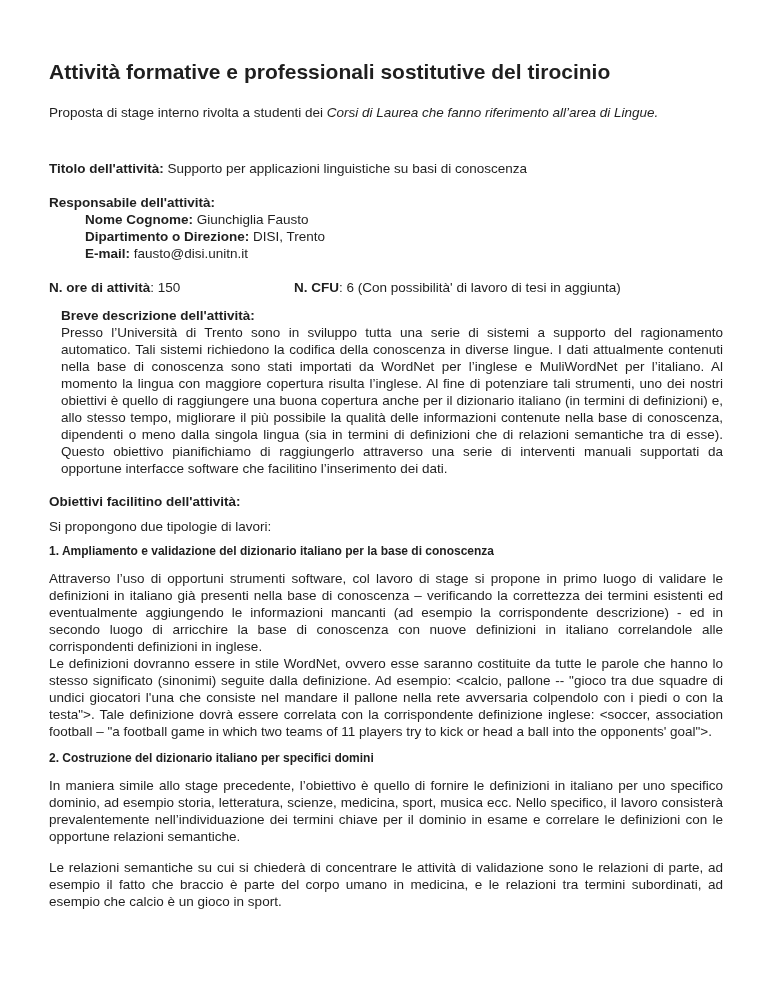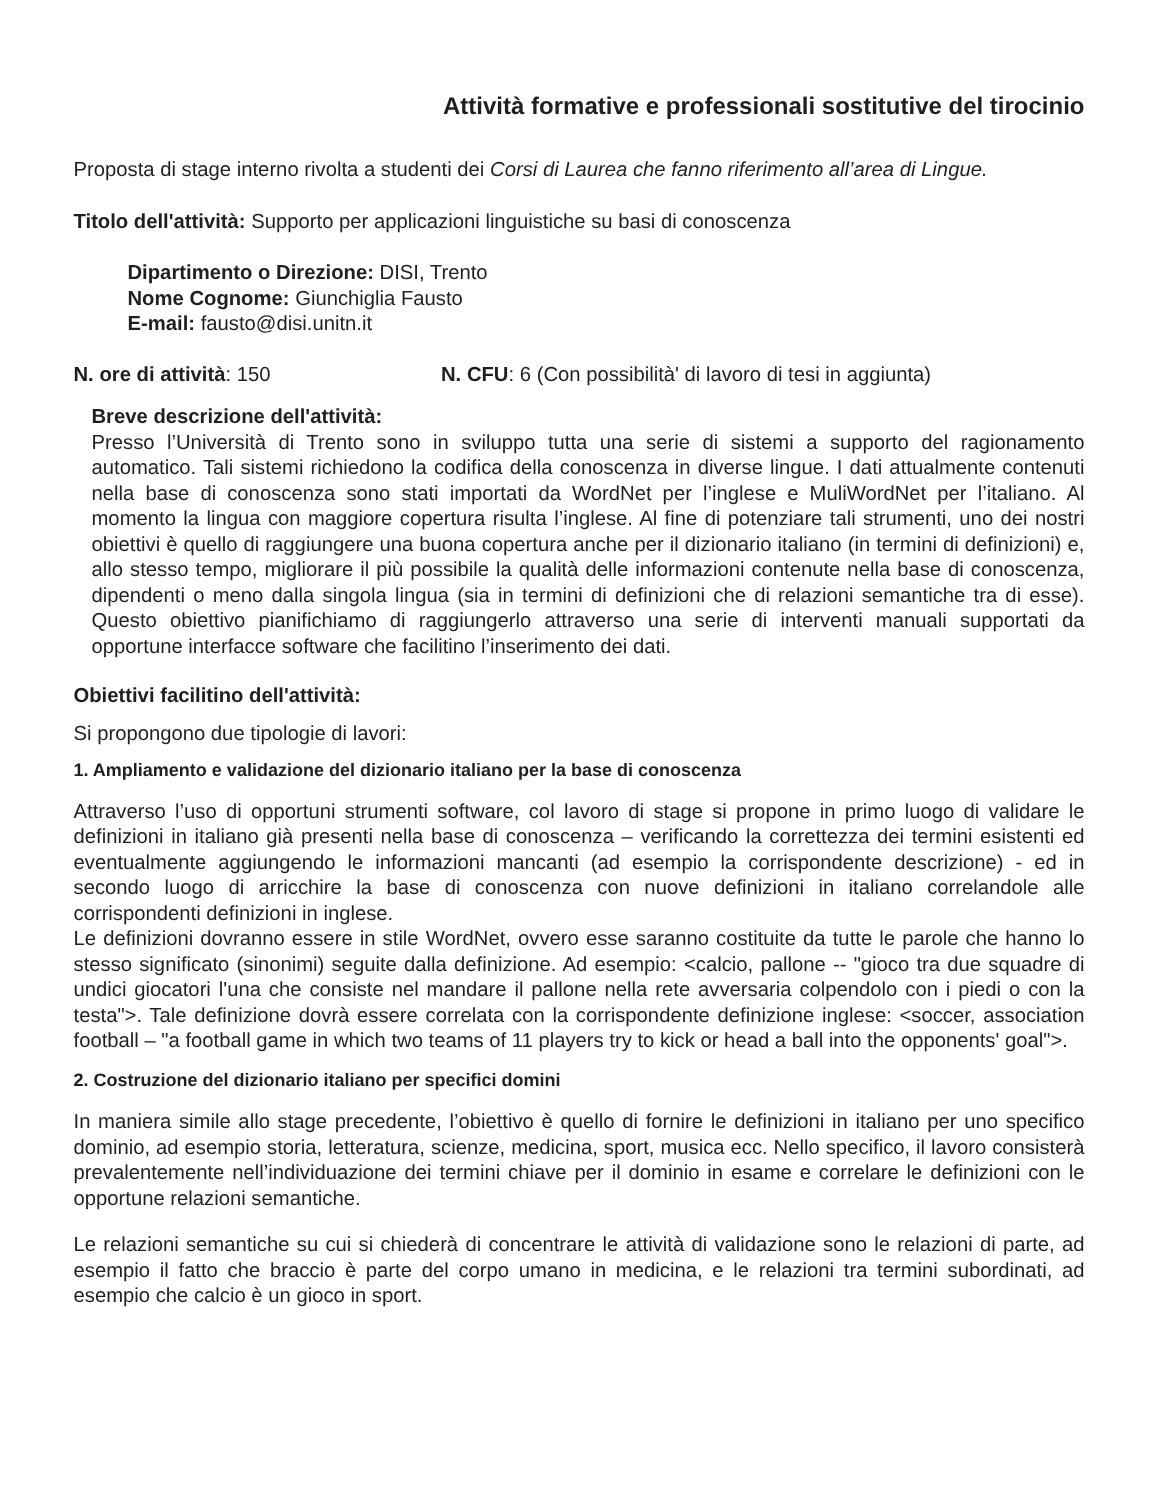--- a/index.html
+++ b/index.html
@@ -13,29 +13,29 @@
     min-height: 994px;
     box-sizing: border-box;
     background: #ffffff;
     padding: 59px 45px 30px 49px;
     font-family: "Liberation Sans", "DejaVu Sans", sans-serif;
     font-size: 13.5px;
     line-height: 17px;
     color: #1f1f1f;
   }
   .doc-title {
-    font-size: 16px;
+    font-size: 21px;
     line-height: 26px;
     font-weight: bold;
-    text-align: right;
+    text-align: left;
     margin: 0 0 19px 0;
   }
   p { margin: 0; }
   .justify { text-align: justify; }
-  .intro-para { margin-bottom: 18px; }
+  .intro-para { margin-bottom: 39px; }
   .titolo-row { margin-bottom: 17px; }
   .resp-block { margin-bottom: 17px; }
   .contact-row { padding-left: 36px; }
   .ore-row { margin-bottom: 11px; }
   .ore-cell { display: inline-block; width: 245px; }
   .desc-body { margin-bottom: 16px; margin-left: 12px; }
   .obiettivi-label { margin-bottom: 8px; }
   .si-prop { margin-bottom: 8px; }
   .section-heading {
     font-size: 12px;
@@ -53,22 +53,23 @@
 
 <div class="page">
 
   <h1 class="doc-title">Attività formative e professionali sostitutive del tirocinio</h1>
 
   <p class="justify intro-para"><span>Proposta di stage interno rivolta a studenti dei </span><em>Corsi di Laurea che fanno riferimento all’area di Lingue.</em></p>
 
   <p class="titolo-row"><b>Titolo dell'attività:</b> <span>Supporto per applicazioni linguistiche su basi di conoscenza</span></p>
 
   <div class="resp-block">
+    <p><b>Responsabile dell'attività:</b></p>
+    <p class="contact-row"><b>Nome Cognome:</b> <span>Giunchiglia Fausto</span></p>
     <p class="contact-row"><b>Dipartimento o Direzione:</b> <span>DISI, Trento</span></p>
-    <p class="contact-row"><b>Nome Cognome:</b> <span>Giunchiglia Fausto</span></p>
     <p class="contact-row"><b>E-mail:</b> <span>fausto@disi.unitn.it</span></p>
   </div>
 
   <p class="ore-row"><span class="ore-cell"><b>N. ore di attività</b><span>: 150</span></span><span><b>N. CFU</b><span>: 6 (Con possibilità' di lavoro di tesi in aggiunta)</span></span></p>
 
   <div class="desc-body">
     <p><b>Breve descrizione dell'attività:</b></p>
     <p class="justify">Presso l’Università di Trento sono in sviluppo tutta una serie di sistemi a supporto del ragionamento automatico. Tali sistemi richiedono la codifica della conoscenza in diverse lingue. I dati attualmente contenuti nella base di conoscenza sono stati importati da WordNet per l’inglese e MuliWordNet per l’italiano. Al momento la lingua con maggiore copertura risulta l’inglese. Al fine di potenziare tali strumenti, uno dei nostri obiettivi è quello di raggiungere una buona copertura anche per il dizionario italiano (in termini di definizioni) e, allo stesso tempo, migliorare il più possibile la qualità delle informazioni contenute nella base di conoscenza, dipendenti o meno dalla singola lingua (sia in termini di definizioni che di relazioni semantiche tra di esse). Questo obiettivo pianifichiamo di raggiungerlo attraverso una serie di interventi manuali supportati da opportune interfacce software che facilitino l’inserimento dei dati.</p>
   </div>
 

